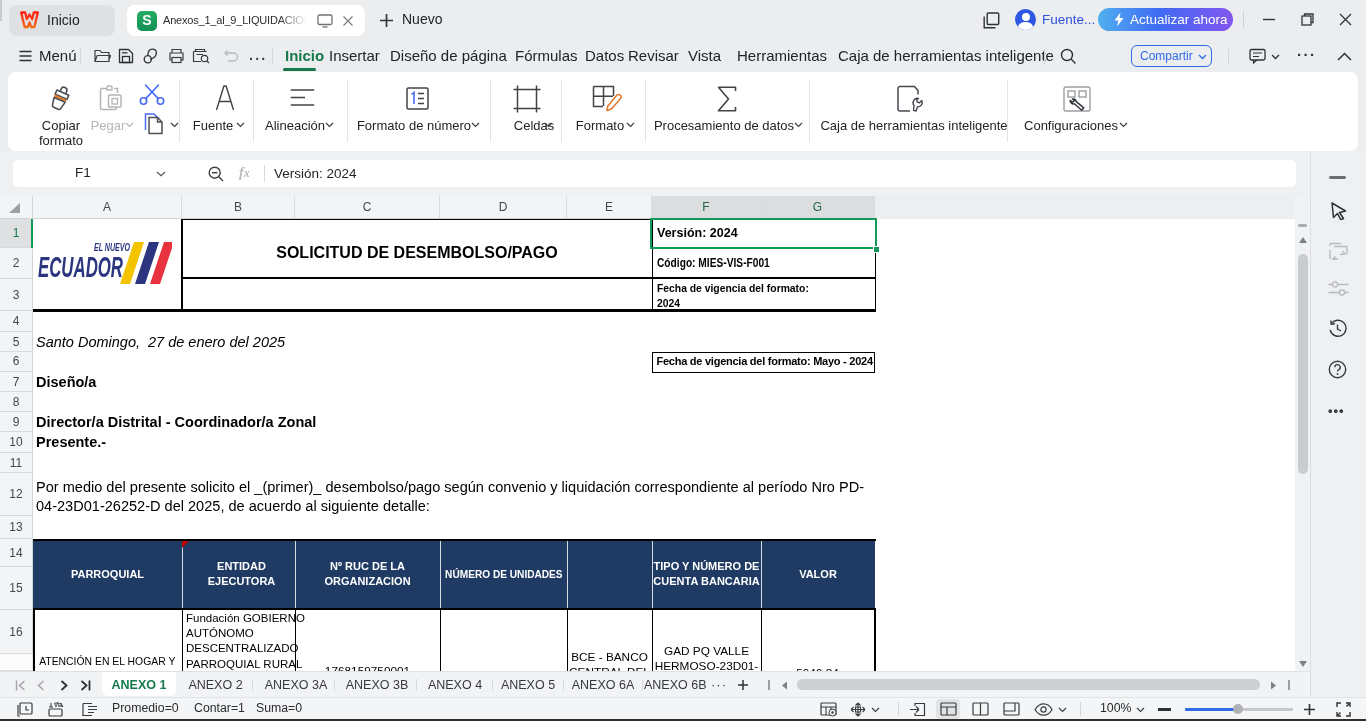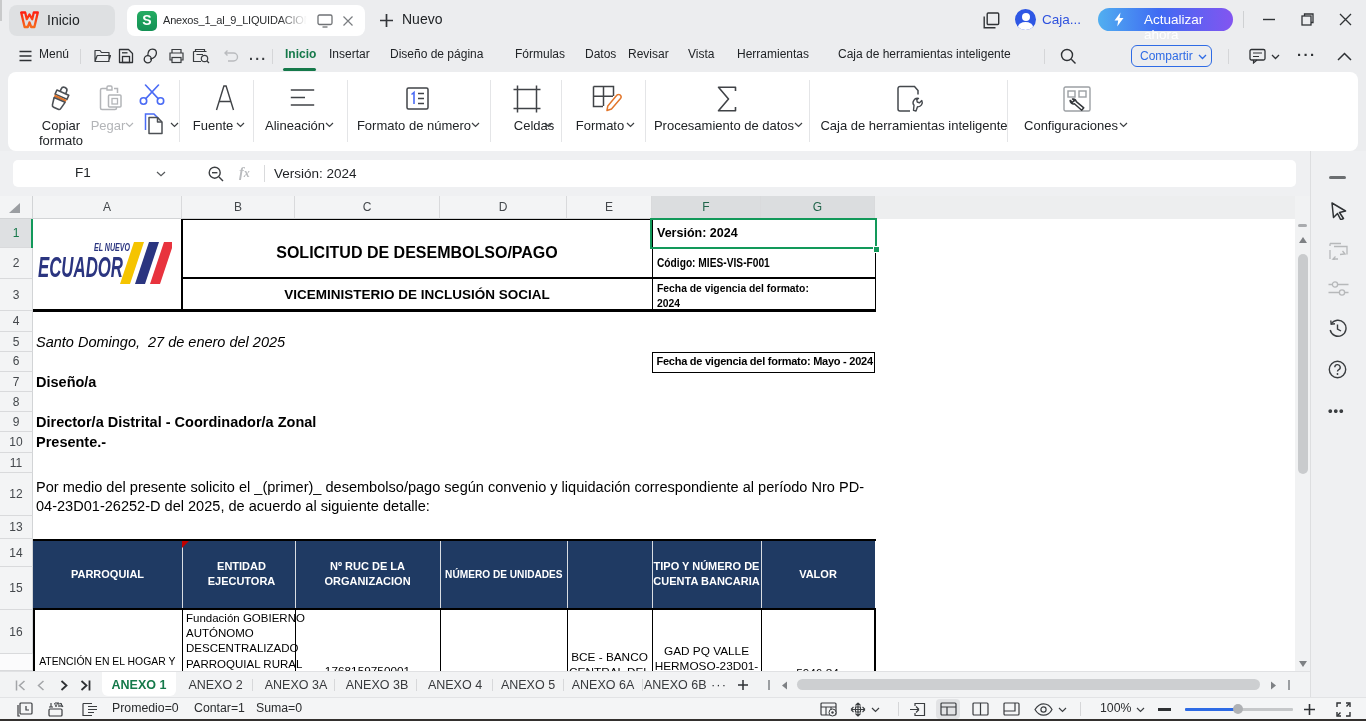--- a/index.html
+++ b/index.html
@@ -12,21 +12,21 @@
 
   
   #titlebar { position:absolute; left:0; top:0; width:1366px; height:40px; background:#ECEDEF; }
   .tab-inicio { position:absolute; left:9px; top:5px; width:106px; height:31px; background:#DEE0E2; border-radius:8px; }
   .tab-doc { position:absolute; left:127px; top:5px; width:238px; height:31px; background:#FFFFFF; border-radius:8px; }
   .doc-title { position:absolute; left:36px; top:9px; width:153px; height:16px; font-size:11px; letter-spacing:-0.2px; color:#2A2C2E; white-space:nowrap; overflow:hidden; }
   .doc-fade { position:absolute; left:152px; top:6px; width:37px; height:20px; background:linear-gradient(90deg, rgba(255,255,255,0), #fff 75%); }
 
   
   #menubar { position:absolute; left:0; top:40px; width:1366px; height:32px; background:#ECEDEF; }
-  .mitem { position:absolute; top:7px; font-size:12px; color:#212427; white-space:nowrap; }
+  .mitem { position:absolute; top:7px; font-size:15px; color:#212427; white-space:nowrap; }
 
   
   #ribbon { position:absolute; left:8px; top:72px; width:1350px; height:79px; background:#FFFFFF; border-radius:8px; }
   .rsep { position:absolute; top:8px; width:1px; height:62px; background:#E4E5E7; }
   .rlabel { position:absolute; top:46px; font-size:13px; color:#212427; white-space:nowrap; transform:translateX(-50%); }
 
   
   #fbar { position:absolute; left:0; top:151px; width:1310px; height:45px; background:#EFF0F2; }
   #namebox { position:absolute; left:13px; top:9px; width:181px; height:27px; background:#fff; border-radius:5px; }
   #ffield  { position:absolute; left:184px; top:9px; width:1112px; height:27px; background:#fff; border-radius:5px; }
@@ -95,26 +95,26 @@
   <div class="abs" style="left:402px;top:11px;font-size:14px;color:#212427;">Nuevo</div>
 
   <svg class="abs" style="left:983px;top:12px" width="17" height="17" viewBox="0 0 17 17">
     <rect x="4.2" y="1" width="11.5" height="11.5" rx="1" fill="none" stroke="#303336" stroke-width="1.4"></rect>
     <path d="M1.2 4.5 V15.7 H12.5" fill="none" stroke="#303336" stroke-width="1.4"></path>
   </svg>
   <div class="abs" style="left:1015px;top:9px;width:21px;height:21px;border-radius:50%;background:#2E57E4;overflow:hidden;">
     <div class="abs" style="left:6.5px;top:3.5px;width:8px;height:8px;border-radius:50%;background:#fff;"></div>
     <div class="abs" style="left:3px;top:13px;width:15px;height:10px;border-radius:50%;background:#fff;"></div>
   </div>
-  <div class="abs" style="left:1042px;top:11.5px;font-size:13.5px;color:#2D51DE;">Caja...</div>
+  <div class="abs" style="left:1042px;top:11.5px;font-size:13.5px;color:#2D51DE;">Fuente...</div>
   <div class="abs" style="left:1098px;top:8px;width:135px;height:23px;border-radius:12px;background:linear-gradient(90deg,#51AFF0,#3F6BF3 45%,#8355F0);">
     <svg class="abs" style="left:14px;top:4px" width="14" height="15" viewBox="0 0 14 15">
       <path d="M8.5 0.5 L2.5 8.5 L6.2 8.5 L5.2 14.5 L11.5 6 L7.6 6 Z" fill="#fff"></path>
     </svg>
-    <div class="abs" style="left:32px;top:3.5px;font-size:13.5px;color:#fff;margin-left:14px;">Actualizar ahora</div>
+    <div class="abs" style="left:32px;top:3.5px;font-size:13.5px;color:#fff;">Actualizar ahora</div>
   </div>
   <div class="abs" style="left:1243px;top:11px;width:1px;height:17px;background:#CFD1D3;"></div>
   <svg class="abs" style="left:1262px;top:12px" width="14" height="14" viewBox="0 0 14 14">
       <path d="M1 7.5 H13" stroke="#303336" stroke-width="1.4"></path>
     </svg>
   <svg class="abs" style="left:1301px;top:13px" width="13" height="13" viewBox="0 0 13 13">
     <rect x="1" y="3" width="9" height="9" fill="none" stroke="#303336" stroke-width="1.3"></rect>
     <path d="M3.5 3 V1 H12 V9.5 H10" fill="none" stroke="#303336" stroke-width="1.3"></path>
   </svg>
   <svg class="abs" style="left:1339px;top:13px" width="13" height="13" viewBox="0 0 13 13">
@@ -360,21 +360,20 @@
 
   <div class="blk" style="left:182px;top:22.5px;width:472px;height:1.5px;"></div>
   <div class="blk" style="left:181px;top:23px;width:2px;height:89.5px;"></div>
   <div class="blk" style="left:651.5px;top:23px;width:1.5px;height:89.5px;"></div>
   <div class="blk" style="left:874.5px;top:23px;width:1.5px;height:89.5px;"></div>
   <div class="blk" style="left:652px;top:51px;width:224px;height:1.5px;"></div>
   <div class="blk" style="left:182px;top:81px;width:694px;height:1.5px;"></div>
   <div class="blk" style="left:33px;top:112.5px;width:843px;height:3px;"></div>
 
   <div class="ctext" style="left:182px;top:48px;width:470px;text-align:center;font-weight:bold;font-size:16px;">SOLICITUD DE DESEMBOLSO/PAGO</div>
-  <div class="ctext" style="left:182px;top:90.5px;width:470px;text-align:center;font-weight:bold;font-size:13.5px;">VICEMINISTERIO DE INCLUSIÓN SOCIAL</div>
   <div class="ctext" style="left:657px;top:30px;font-weight:bold;font-size:12.5px;">Versión: 2024</div>
   <div class="ctext" style="left:657px;top:59.5px;font-weight:bold;font-size:12px;transform:scaleX(0.85);transform-origin:0 50%;">Código: MIES-VIS-F001</div>
   <div class="ctext" style="left:657px;top:84.5px;font-weight:bold;font-size:11.5px;line-height:15px;transform:scaleX(0.9);transform-origin:0 50%;">Fecha de vigencia del formato:<br>2024</div>
 
   <svg class="abs" style="left:36px;top:44px" width="136" height="46" viewBox="0 0 136 46">
     <text x="58" y="11" font-size="11" font-weight="bold" font-style="italic" fill="#2B3580" textLength="36" lengthAdjust="spacingAndGlyphs" font-family="Liberation Sans">EL NUEVO</text>
     <text x="2" y="37" font-size="30" font-weight="bold" font-style="italic" fill="#2B3580" textLength="85" lengthAdjust="spacingAndGlyphs" font-family="Liberation Sans">ECUADOR</text>
     <path d="M98 2 h10 l-14 42 h-10 Z" fill="#F5C400"></path>
     <path d="M113 2 h10 l-14 42 h-10 Z" fill="#2B3580"></path>
     <path d="M128 2 h10 l-14 42 h-10 Z" fill="#E8333E"></path>

